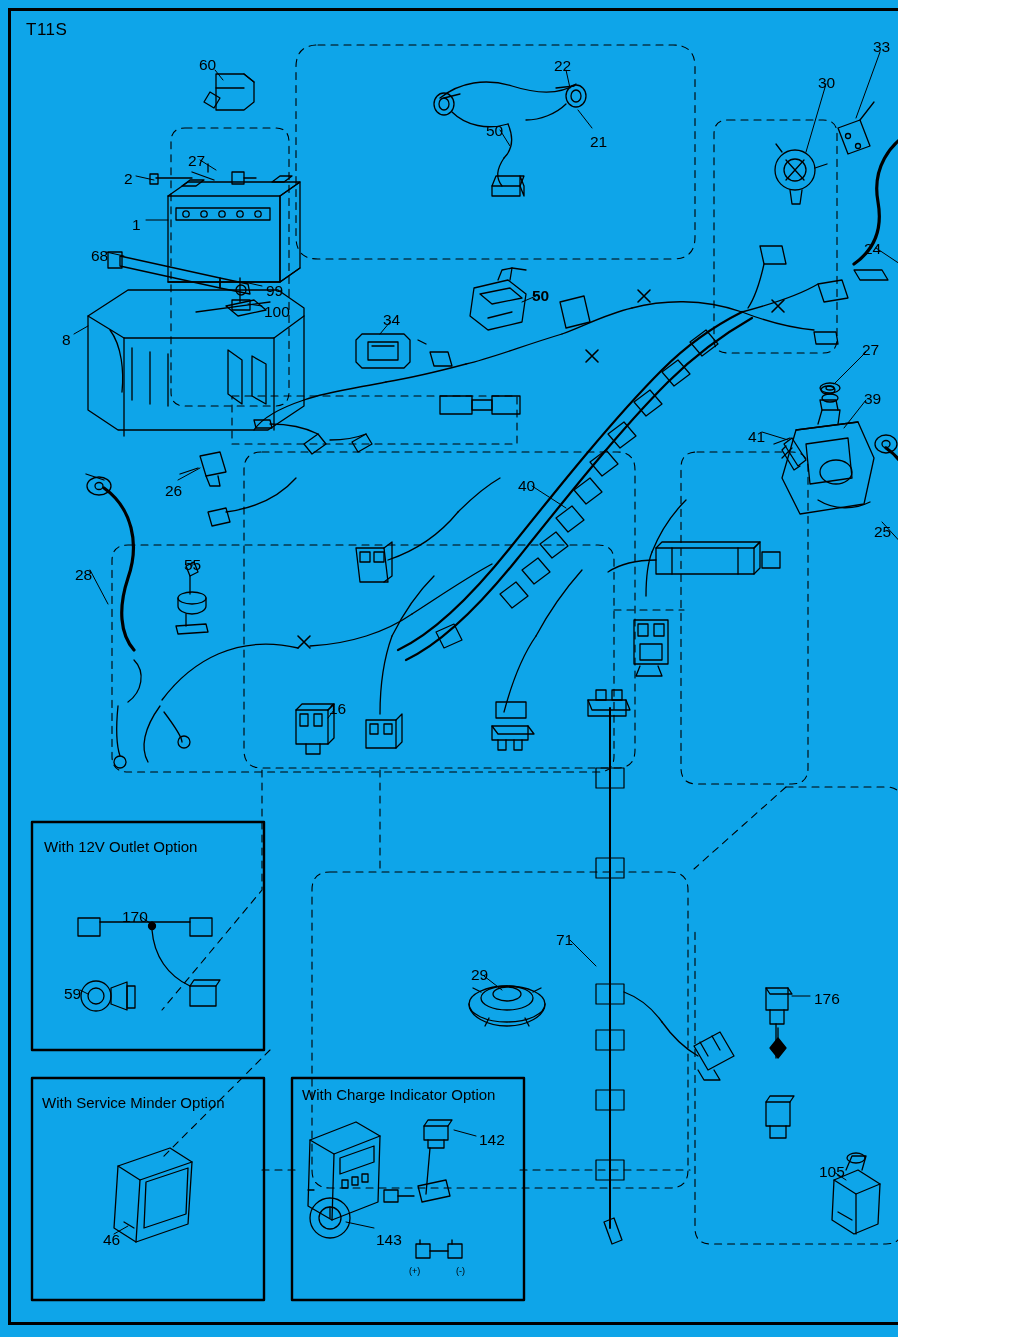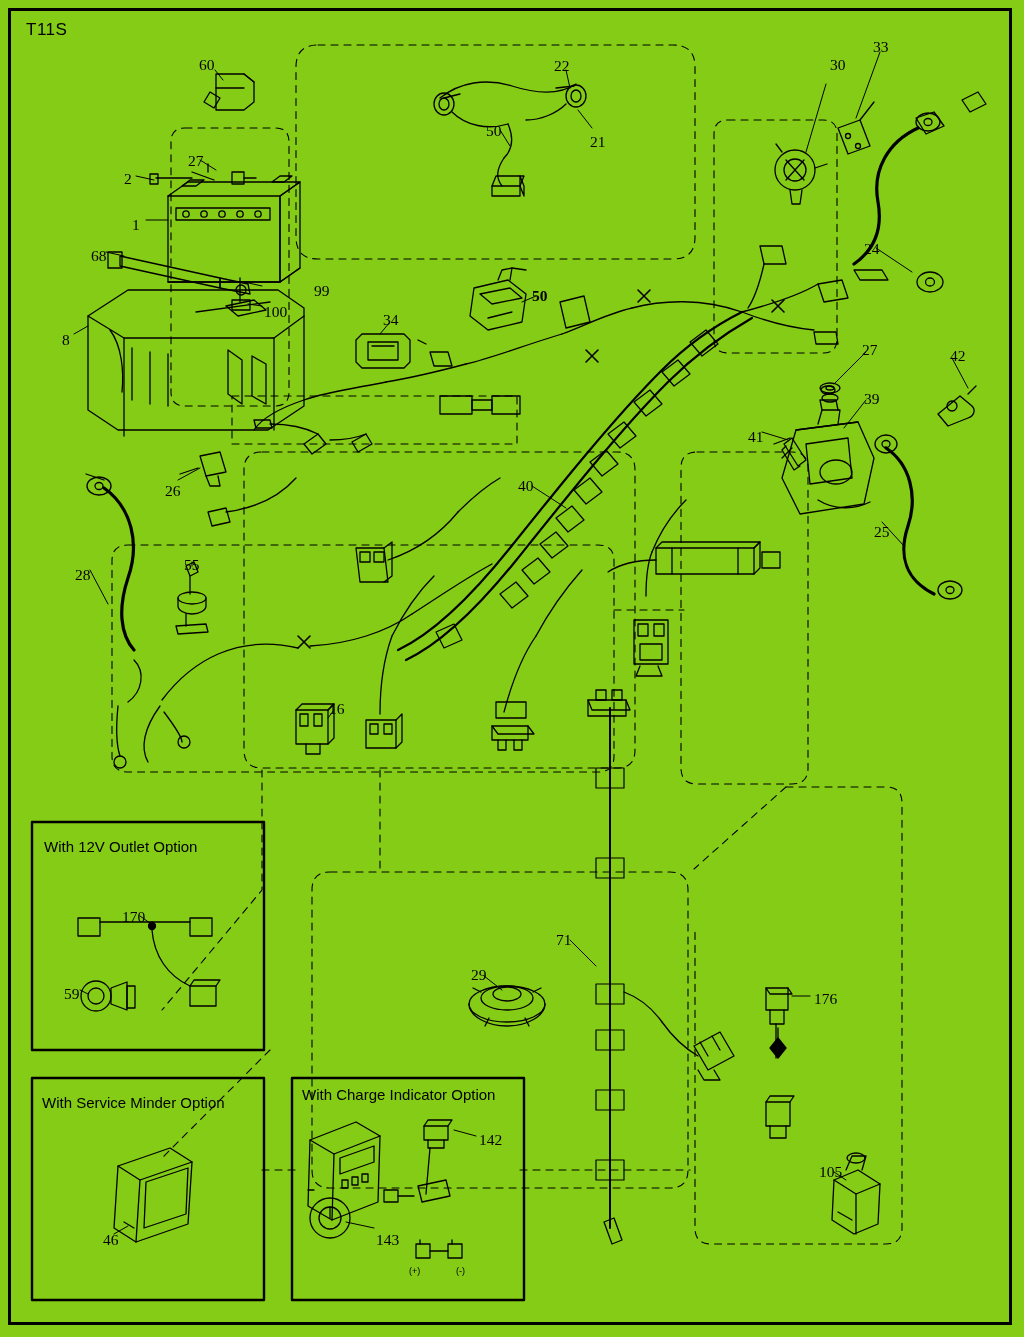--- a/index.html
+++ b/index.html
@@ -5,23 +5,23 @@
   html, body {
     margin: 0;
     padding: 0;
     background: #ffffff;
   }
   body {
     font-family: "Liberation Sans", sans-serif;
   }
   #page {
     position: relative;
-    width: 1024px;
+    width: 898px;
     height: 1337px;
-    background: #84cc16;
+    background: #0ea5e9;
     overflow: hidden;
     text-align: right;
   }
   #frame {
     position: absolute;
     left: 8px;
     top: 8px;
     width: 1004px;
     height: 1317px;
     border: 3px solid #000;
@@ -40,21 +40,20 @@
     top: 20px;
     font-size: 17px;
     color: #000;
     letter-spacing: 0.5px;
   }
   .callout {
     position: absolute;
     font-size: 15.5px;
     color: #000;
     white-space: nowrap;
-    font-family: Liberation Serif, serif;
   }
   .callout.bold {
     font-weight: bold;
   }
   .inset-title {
     position: absolute;
     font-size: 15px;
     color: #000;
     white-space: nowrap;
   }
@@ -475,29 +474,29 @@
 
   <div class="page-code">T11S</div>
 
   <div class="inset-title" style="left:44px; top:838px;">With 12V Outlet Option</div>
   <div class="inset-title" style="left:42px; top:1094px;">With Service Minder Option</div>
   <div class="inset-title" style="left:302px; top:1086px;">With Charge Indicator Option</div>
 
   <div class="callout" style="left:199px; top:56px;">60</div>
   <div class="callout" style="left:554px; top:57px;">22</div>
   <div class="callout" style="left:873px; top:38px;">33</div>
-  <div class="callout" style="left:818px; top:56px;margin-left:12px;">30</div>
+  <div class="callout" style="left:818px; top:74px;">30</div>
   <div class="callout" style="left:486px; top:122px;">50</div>
   <div class="callout" style="left:590px; top:133px;">21</div>
   <div class="callout" style="left:188px; top:152px;">27</div>
   <div class="callout" style="left:124px; top:170px;">2</div>
   <div class="callout" style="left:132px; top:216px;">1</div>
   <div class="callout" style="left:864px; top:240px;">24</div>
   <div class="callout" style="left:91px;  top:247px;">68</div>
-  <div class="callout" style="left:266px; top:282px;margin-left:48px;">99</div>
+  <div class="callout" style="left:266px; top:282px;">99</div>
   <div class="callout" style="left:264px; top:303px;">100</div>
   <div class="callout bold" style="left:532px; top:287px;">50</div>
   <div class="callout" style="left:62px;  top:331px;">8</div>
   <div class="callout" style="left:383px; top:311px;">34</div>
   <div class="callout" style="left:862px; top:341px;">27</div>
   <div class="callout" style="left:950px; top:347px;">42</div>
   <div class="callout" style="left:864px; top:390px;">39</div>
   <div class="callout" style="left:748px; top:428px;">41</div>
   <div class="callout" style="left:165px; top:482px;">26</div>
   <div class="callout" style="left:518px; top:477px;">40</div>

